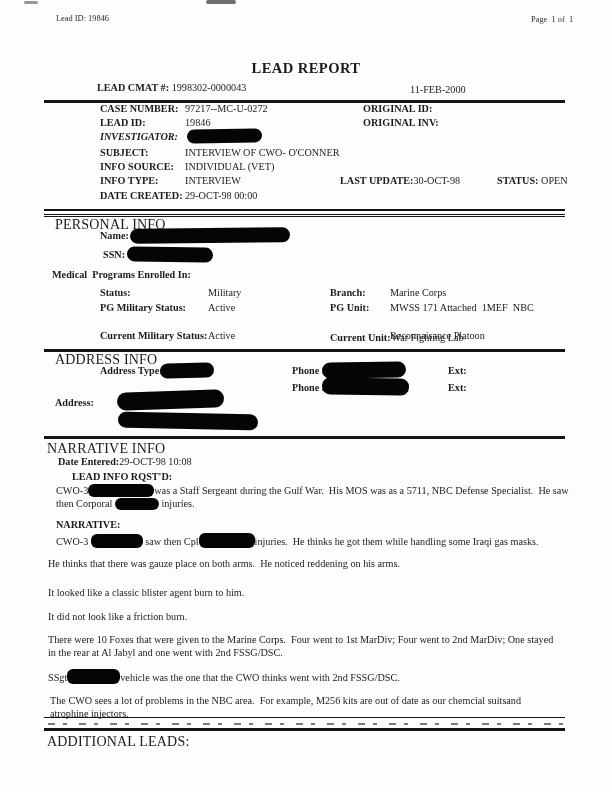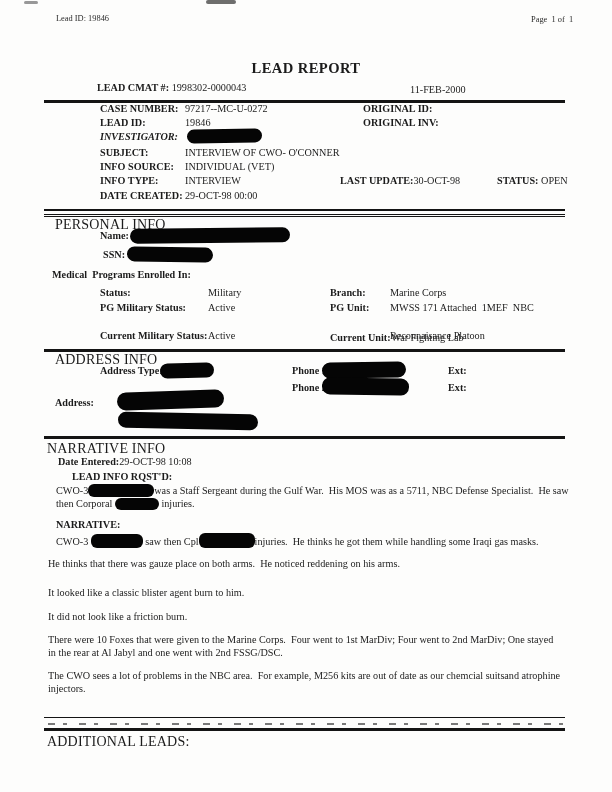--- a/index.html
+++ b/index.html
@@ -151,20 +151,21 @@
     </div>
 
   <div class="abs b narr-head" style="left:56px;top:519px;">NARRATIVE:</div>
 
   <div class="abs" id="narrative-body" style="left:48px;top:533px;width:520px;height:190px;">
       <p class="para">CWO-3 <span class="redact-inline" style="width: 52px; height: 14px;"></span> saw then Cpl<span class="redact-inline" style="width: 56px; height: 15px;"></span>injuries.  He thinks he got them while handling some Iraqi gas masks.</p>
       <p class="para">He thinks that there was gauze place on both arms.  He noticed reddening on his arms.</p>
       <p class="para">It looked like a classic blister agent burn to him.</p>
       <p class="para">It did not look like a friction burn.</p>
       <p class="para">There were 10 Foxes that were given to the Marine Corps.  Four went to 1st MarDiv; Four went to 2nd MarDiv; One stayed in the rear at Al Jabyl and one went with 2nd FSSG/DSC.</p>
+      <p class="para">SSgt<span class="redact-inline" style="width: 53px; height: 15px;"></span>vehicle was the one that the CWO thinks went with 2nd FSSG/DSC.</p>
       <p class="para">The CWO sees a lot of problems in the NBC area.  For example, M256 kits are out of date as our chemcial suitsand atrophine injectors.</p>
     </div>
 
   <div class="rule rule-thin" style="top:717px;"></div>
   <div class="noise" style="top:723px;"></div>
   <div class="rule rule-thick" style="top:728px;"></div>
 
   <div class="abs sechead" style="left:47px;top:734px;">ADDITIONAL LEADS:</div>
 
 </div>

